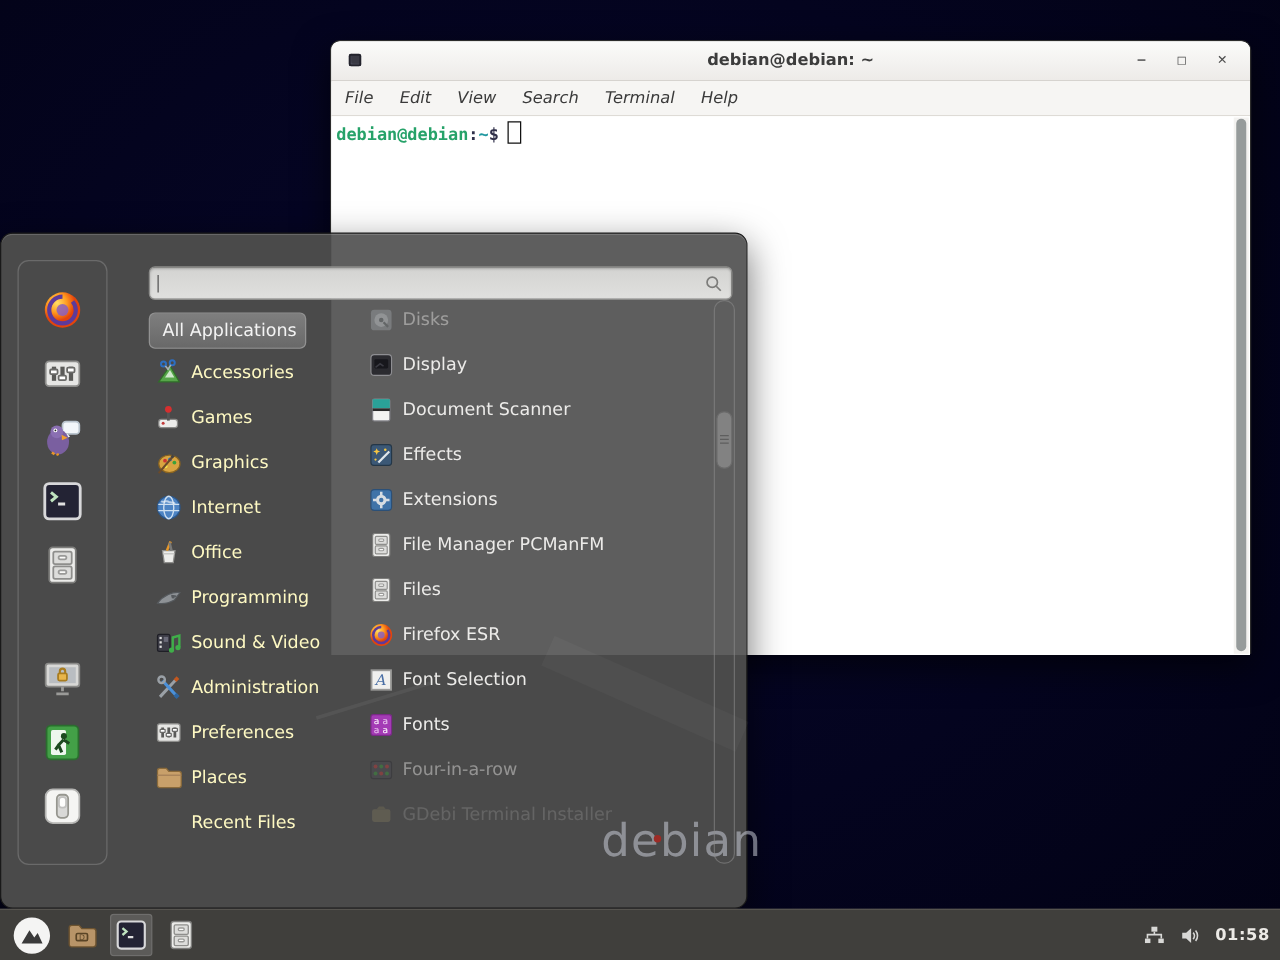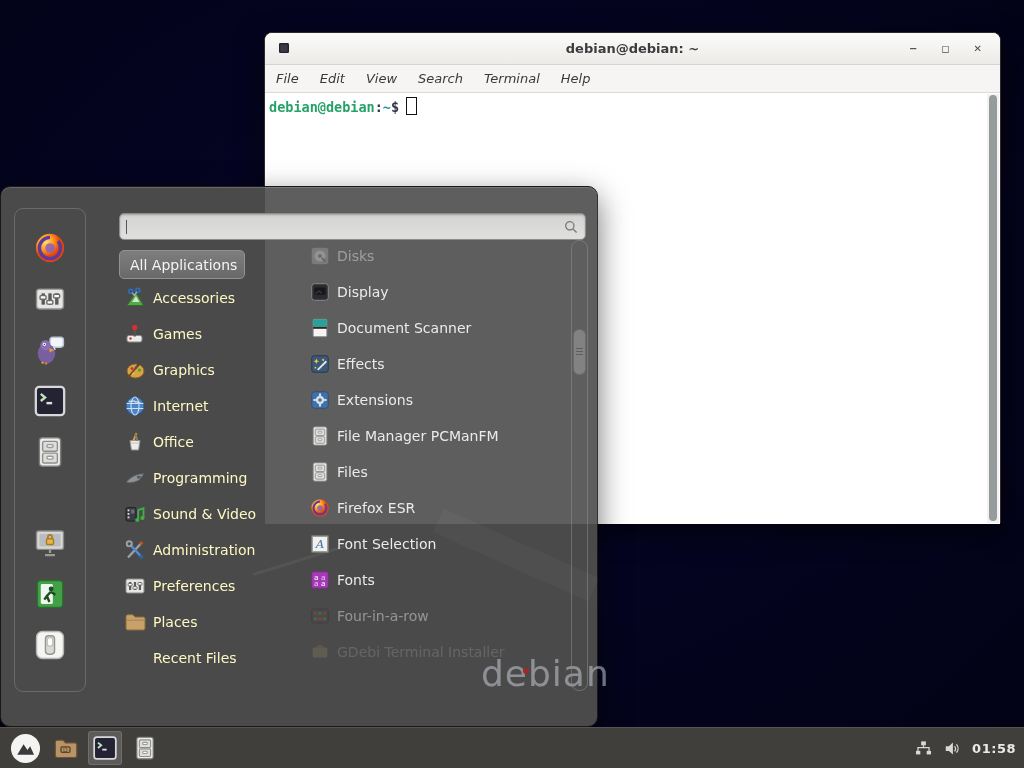--- a/index.html
+++ b/index.html
@@ -55,21 +55,21 @@
   .searchbox input{flex:1;border:none;background:transparent;outline:none;
     font-size:13px;color:#333;padding:0;caret-color:#444;}
   .text-caret{width:1px;height:14px;background:#555;margin-right:2px;}
   .mag{flex:none;}
   .categories{position:absolute;left:118px;top:63px;width:150px;}
   .all-apps{width:126px;height:29px;border-radius:5px;margin-bottom:1px;box-sizing:border-box;
     background:linear-gradient(#7e7e7e,#696969);border:1px solid #929292;
     display:flex;align-items:center;padding-left:10px;font-size:14px;color:#f4f4f4;}
   .cat-row{display:flex;align-items:center;height:36px;padding-left:4px;gap:6px;
     color:#fef9c3;font-size:14px;}
-  .apps{position:absolute;left:296px;top:51px;width:285px;}
+  .apps{position:absolute;left:281px;top:51px;width:285px;}
   .app-row{display:flex;align-items:center;height:36px;padding-left:12px;gap:6px;
     color:#ecebe9;font-size:14px;}
   .dim{opacity:.45;} .vdim{opacity:.16;}
   .i24{width:24px;height:24px;flex:none;} .i22{width:22px;height:22px;flex:none;}
   .menu-scroll{position:absolute;left:570px;top:53px;width:17px;height:451px;
     border:1px solid rgba(140,140,140,.55);border-radius:8px;box-sizing:border-box;}
   .menu-thumb{position:absolute;left:1px;top:88px;width:13px;height:46px;background:#828282;
     border:1px solid #6b6b6b;border-radius:6px;box-sizing:border-box;}
   .menu-thumb i{display:block;width:7px;height:1px;background:#5e5e5e;margin:2px auto 0;}
   .menu-thumb i:first-child{margin-top:18px;}

